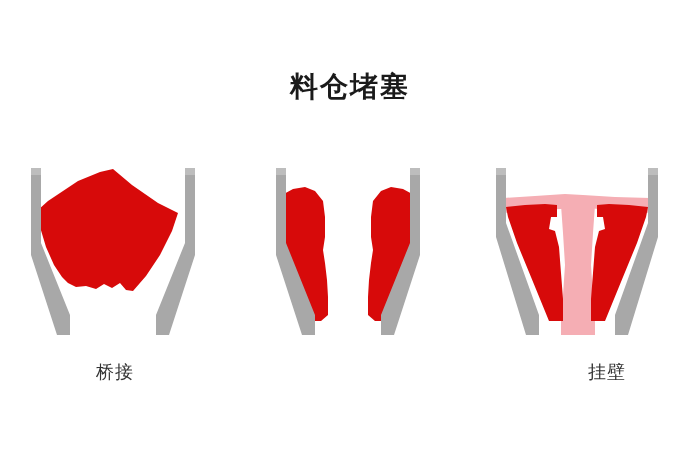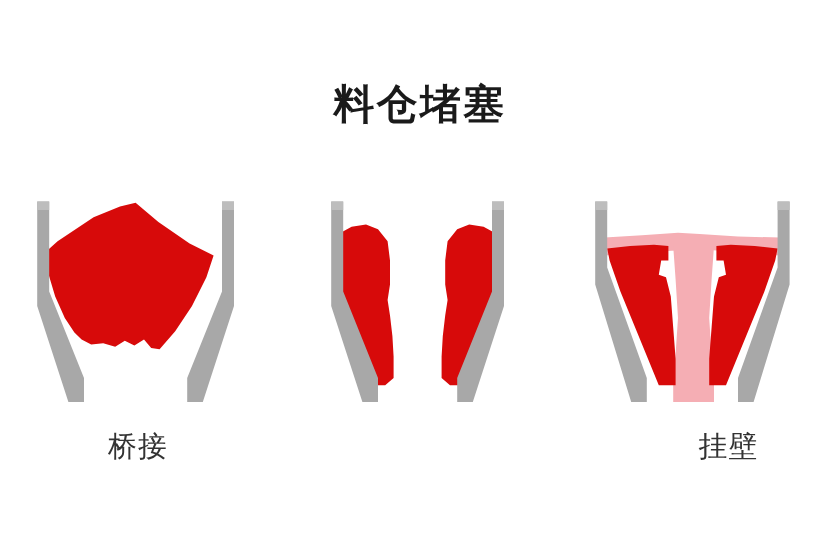--- a/index.html
+++ b/index.html
@@ -19,21 +19,21 @@
     width: 700px;
     height: 466px;
     background: #ffffff;
   }
   #title {
     position: absolute;
     left: 0;
     top: 64px;
     width: 700px;
     text-align: center;
-    font-size: 34px;
+    font-size: 28px;
     font-weight: bold;
     color: #1a1a1a;
     letter-spacing: 2px;
     line-height: 46px;
     white-space: nowrap;
   }
   .figure {
     position: absolute;
     top: 155px;
     width: 230px;
@@ -45,21 +45,21 @@
   .figure svg {
     display: block;
     width: 230px;
     height: 200px;
   }
   .caption {
     position: absolute;
     top: 358px;
     width: 230px;
     text-align: center;
-    font-size: 24px;
+    font-size: 18px;
     color: #333333;
     letter-spacing: 1px;
     line-height: 28px;
     white-space: nowrap;
   }
   #caption-bridging  { left: 0px; }
   #caption-rathole   { left: 235px; }
   #caption-wallcling { left: 492px; }
 </style>
 </head>

